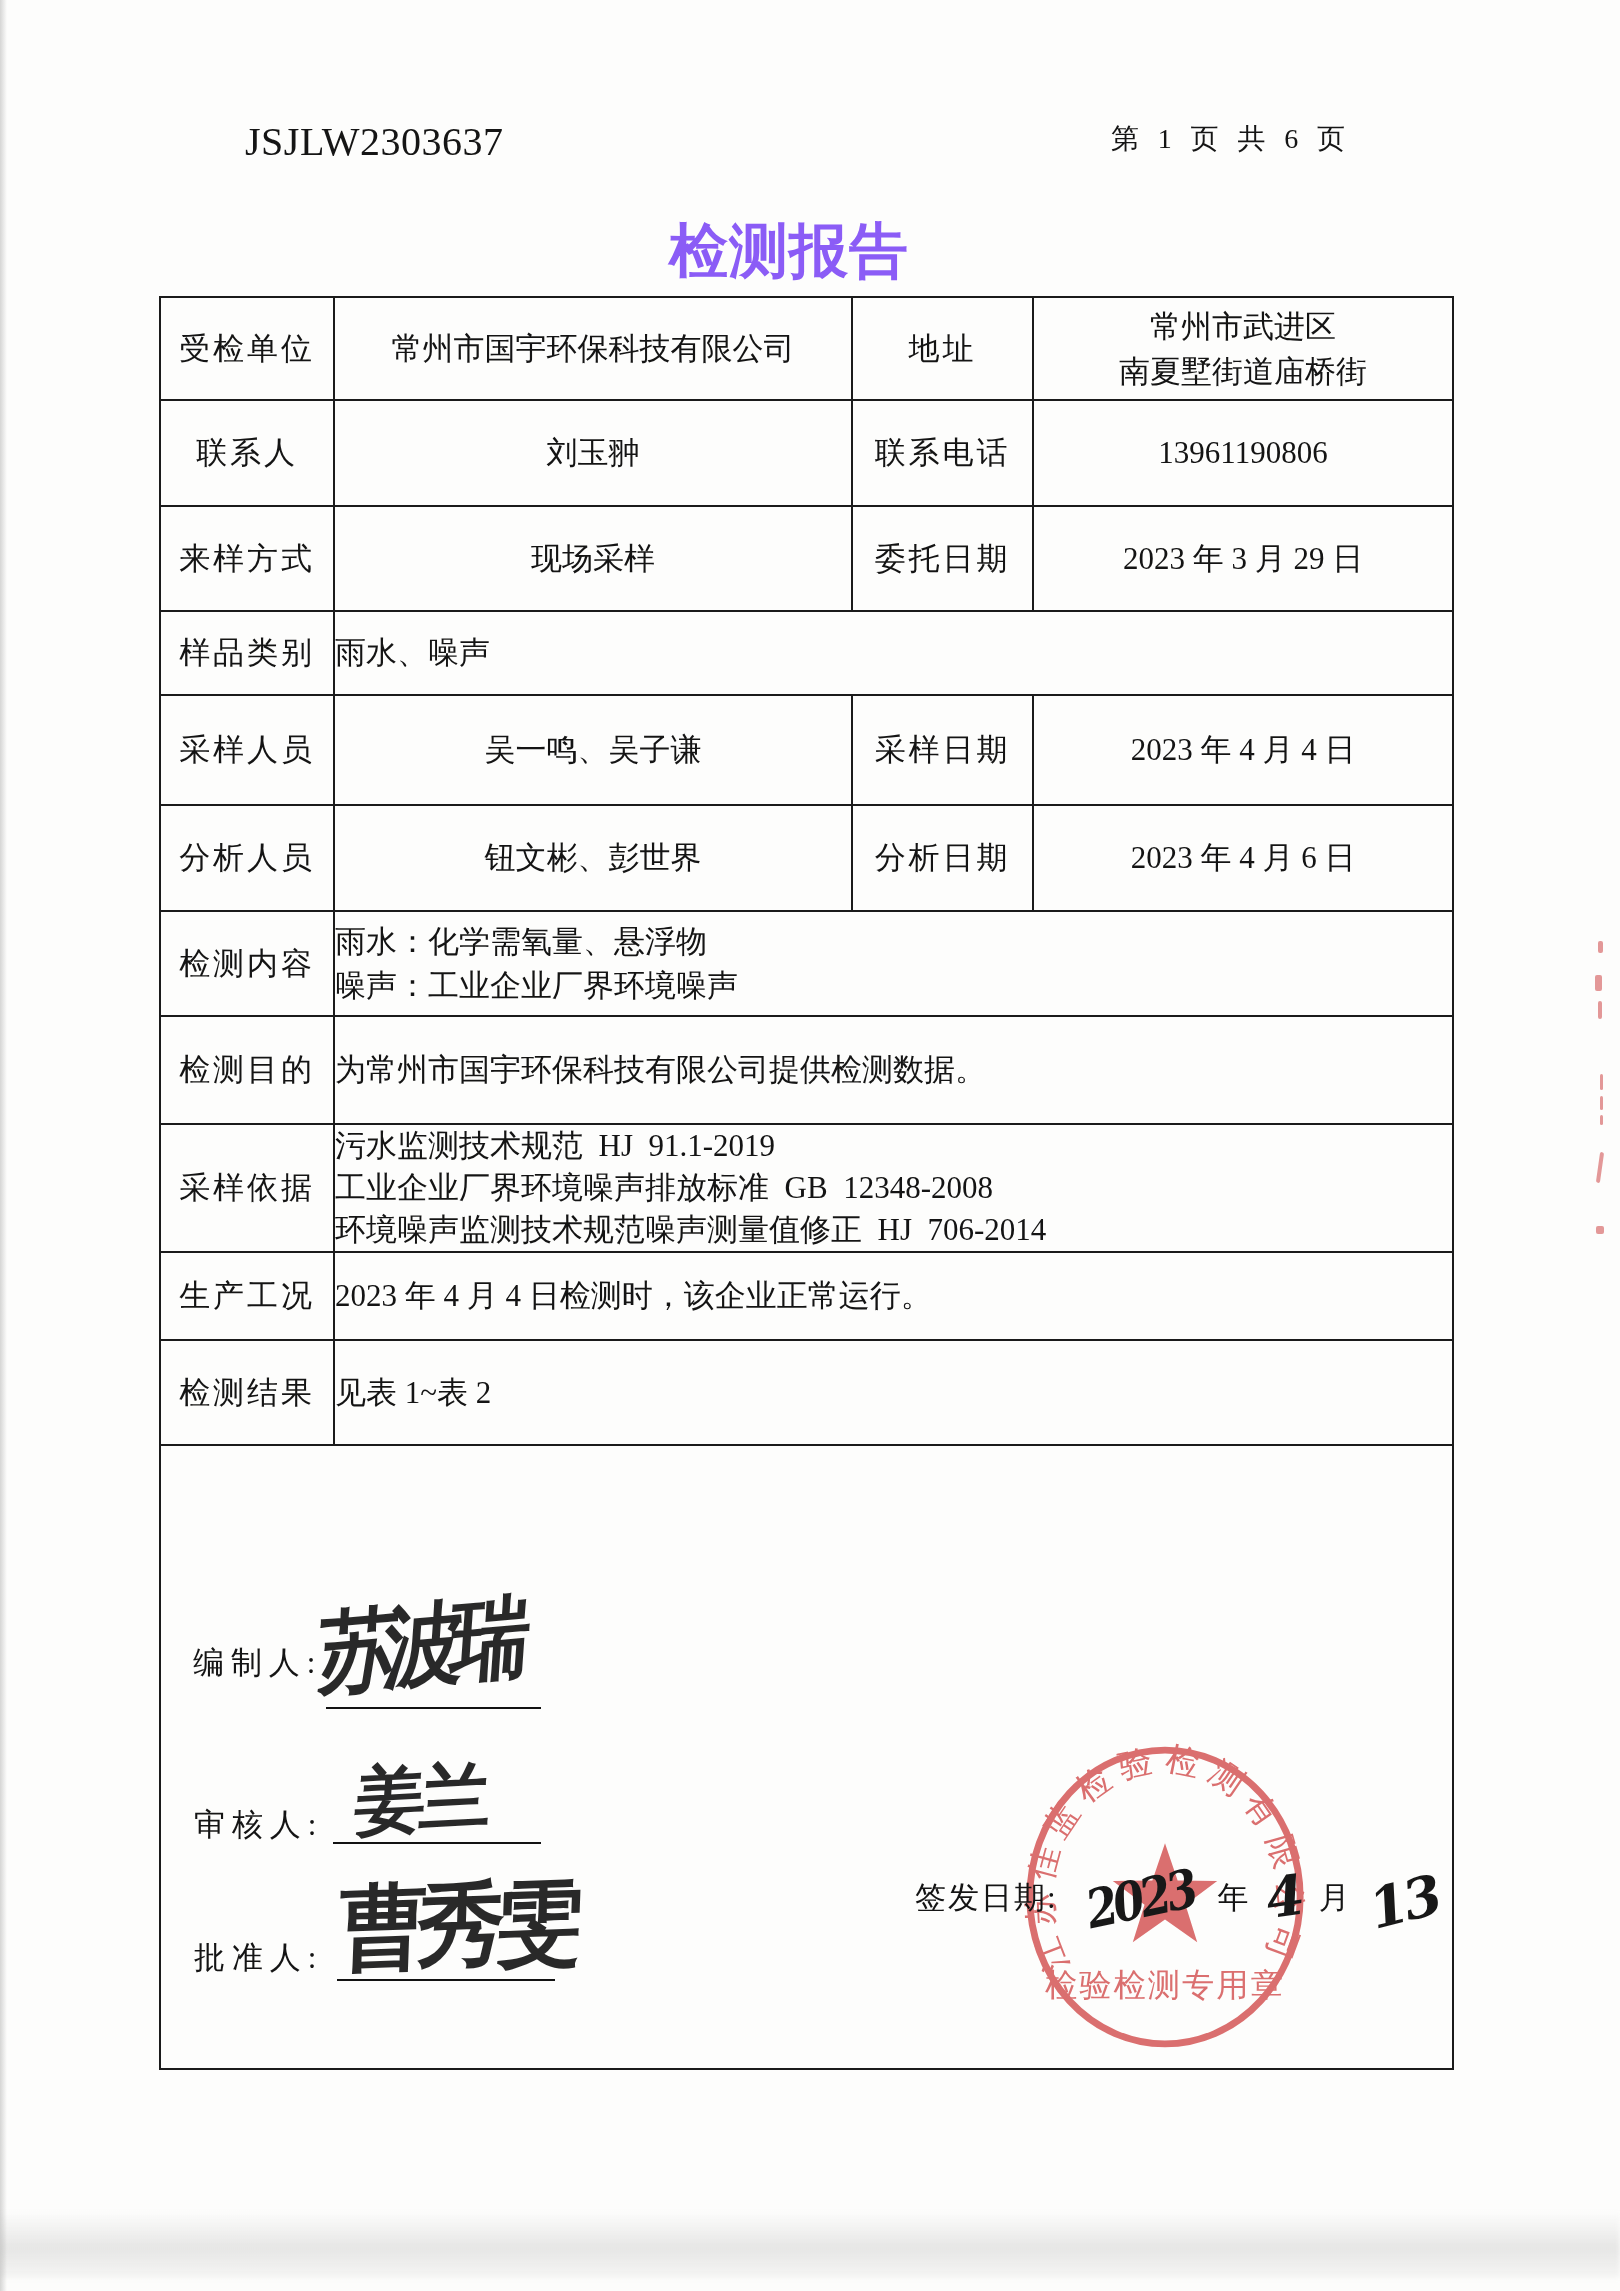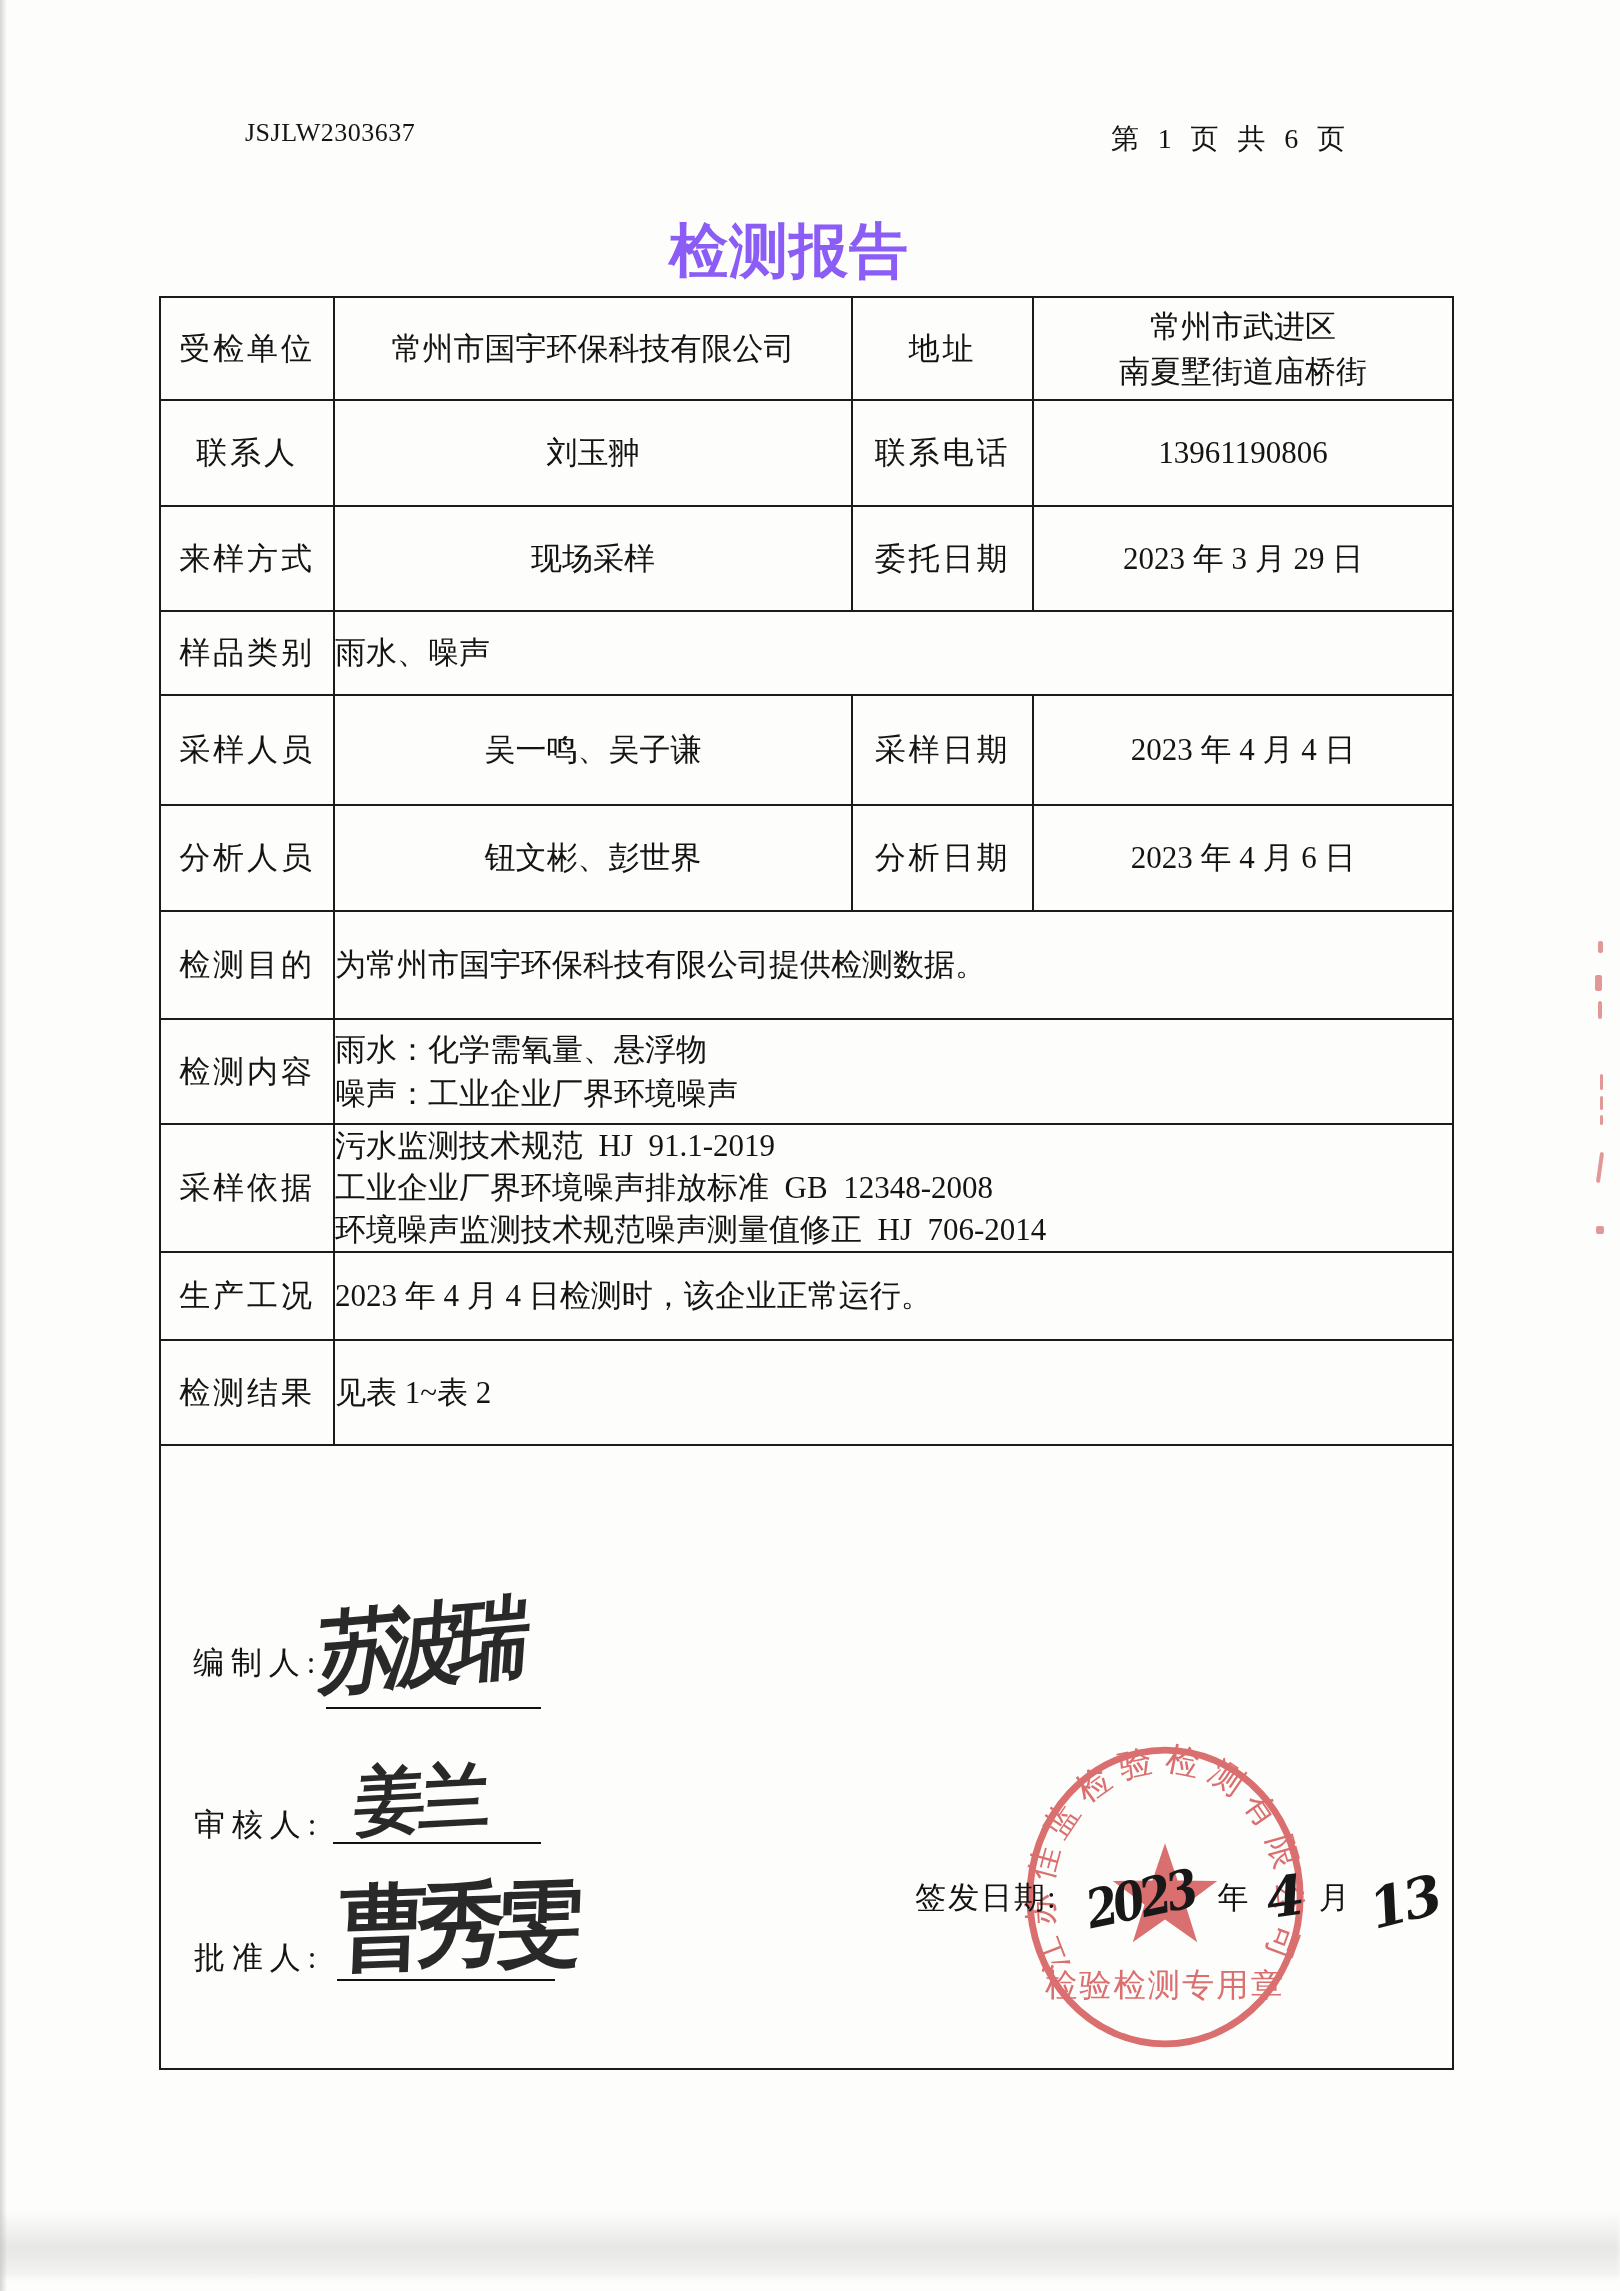--- a/index.html
+++ b/index.html
@@ -8,21 +8,21 @@
     width:1620px; height:2292px;
     margin:0 auto;
     background:#fdfdfc;
     overflow:hidden;
     font-family:"Liberation Serif","DejaVu Serif",serif;
     color:#151515;
   }
   
   .doc-number {
     position:absolute; left:245px; top:118px;
-    font-size:26px; letter-spacing:0.5px;
+    font-size:40px; letter-spacing:0.5px;
   }
   .page-info {
     position:absolute; left:1111px; top:120px;
     font-size:28px; letter-spacing:2px; word-spacing:7.8px;
   }
   .title {
     position:absolute; left:669px; top:212px; margin:0;
     font-family:"Liberation Sans","DejaVu Sans",sans-serif;
     font-weight:900; font-size:59px; letter-spacing:1px; color:#8b5cf6;
   }
@@ -136,32 +136,32 @@
       <td class="val">吴一鸣、吴子谦</td>
       <td class="lbl">采样日期</td>
       <td class="val">2023 年 4 月 4 日</td>
     </tr>
     <tr style="height:106px">
       <td class="lbl">分析人员</td>
       <td class="val">钮文彬、彭世界</td>
       <td class="lbl">分析日期</td>
       <td class="val">2023 年 4 月 6 日</td>
     </tr>
-    <tr style="height:108px">
-      <td class="lbl">检测目的</td>
-      <td class="val-left" colspan="3">为常州市国宇环保科技有限公司提供检测数据。</td>
-    </tr>
     <tr style="height:105px">
       <td class="lbl">检测内容</td>
       <td class="val-left" colspan="3">
         <div class="cell-lines">
           <div>雨水：化学需氧量、悬浮物</div>
           <div>噪声：工业企业厂界环境噪声</div>
         </div>
       </td>
+    </tr>
+    <tr style="height:108px">
+      <td class="lbl">检测目的</td>
+      <td class="val-left" colspan="3">为常州市国宇环保科技有限公司提供检测数据。</td>
     </tr>
     <tr style="height:125px">
       <td class="lbl">采样依据</td>
       <td class="val-left" colspan="3">
         <div class="basis-lines">
           <div>污水监测技术规范 HJ 91.1-2019</div>
           <div>工业企业厂界环境噪声排放标准 GB 12348-2008</div>
           <div>环境噪声监测技术规范噪声测量值修正 HJ 706-2014</div>
         </div>
       </td>

